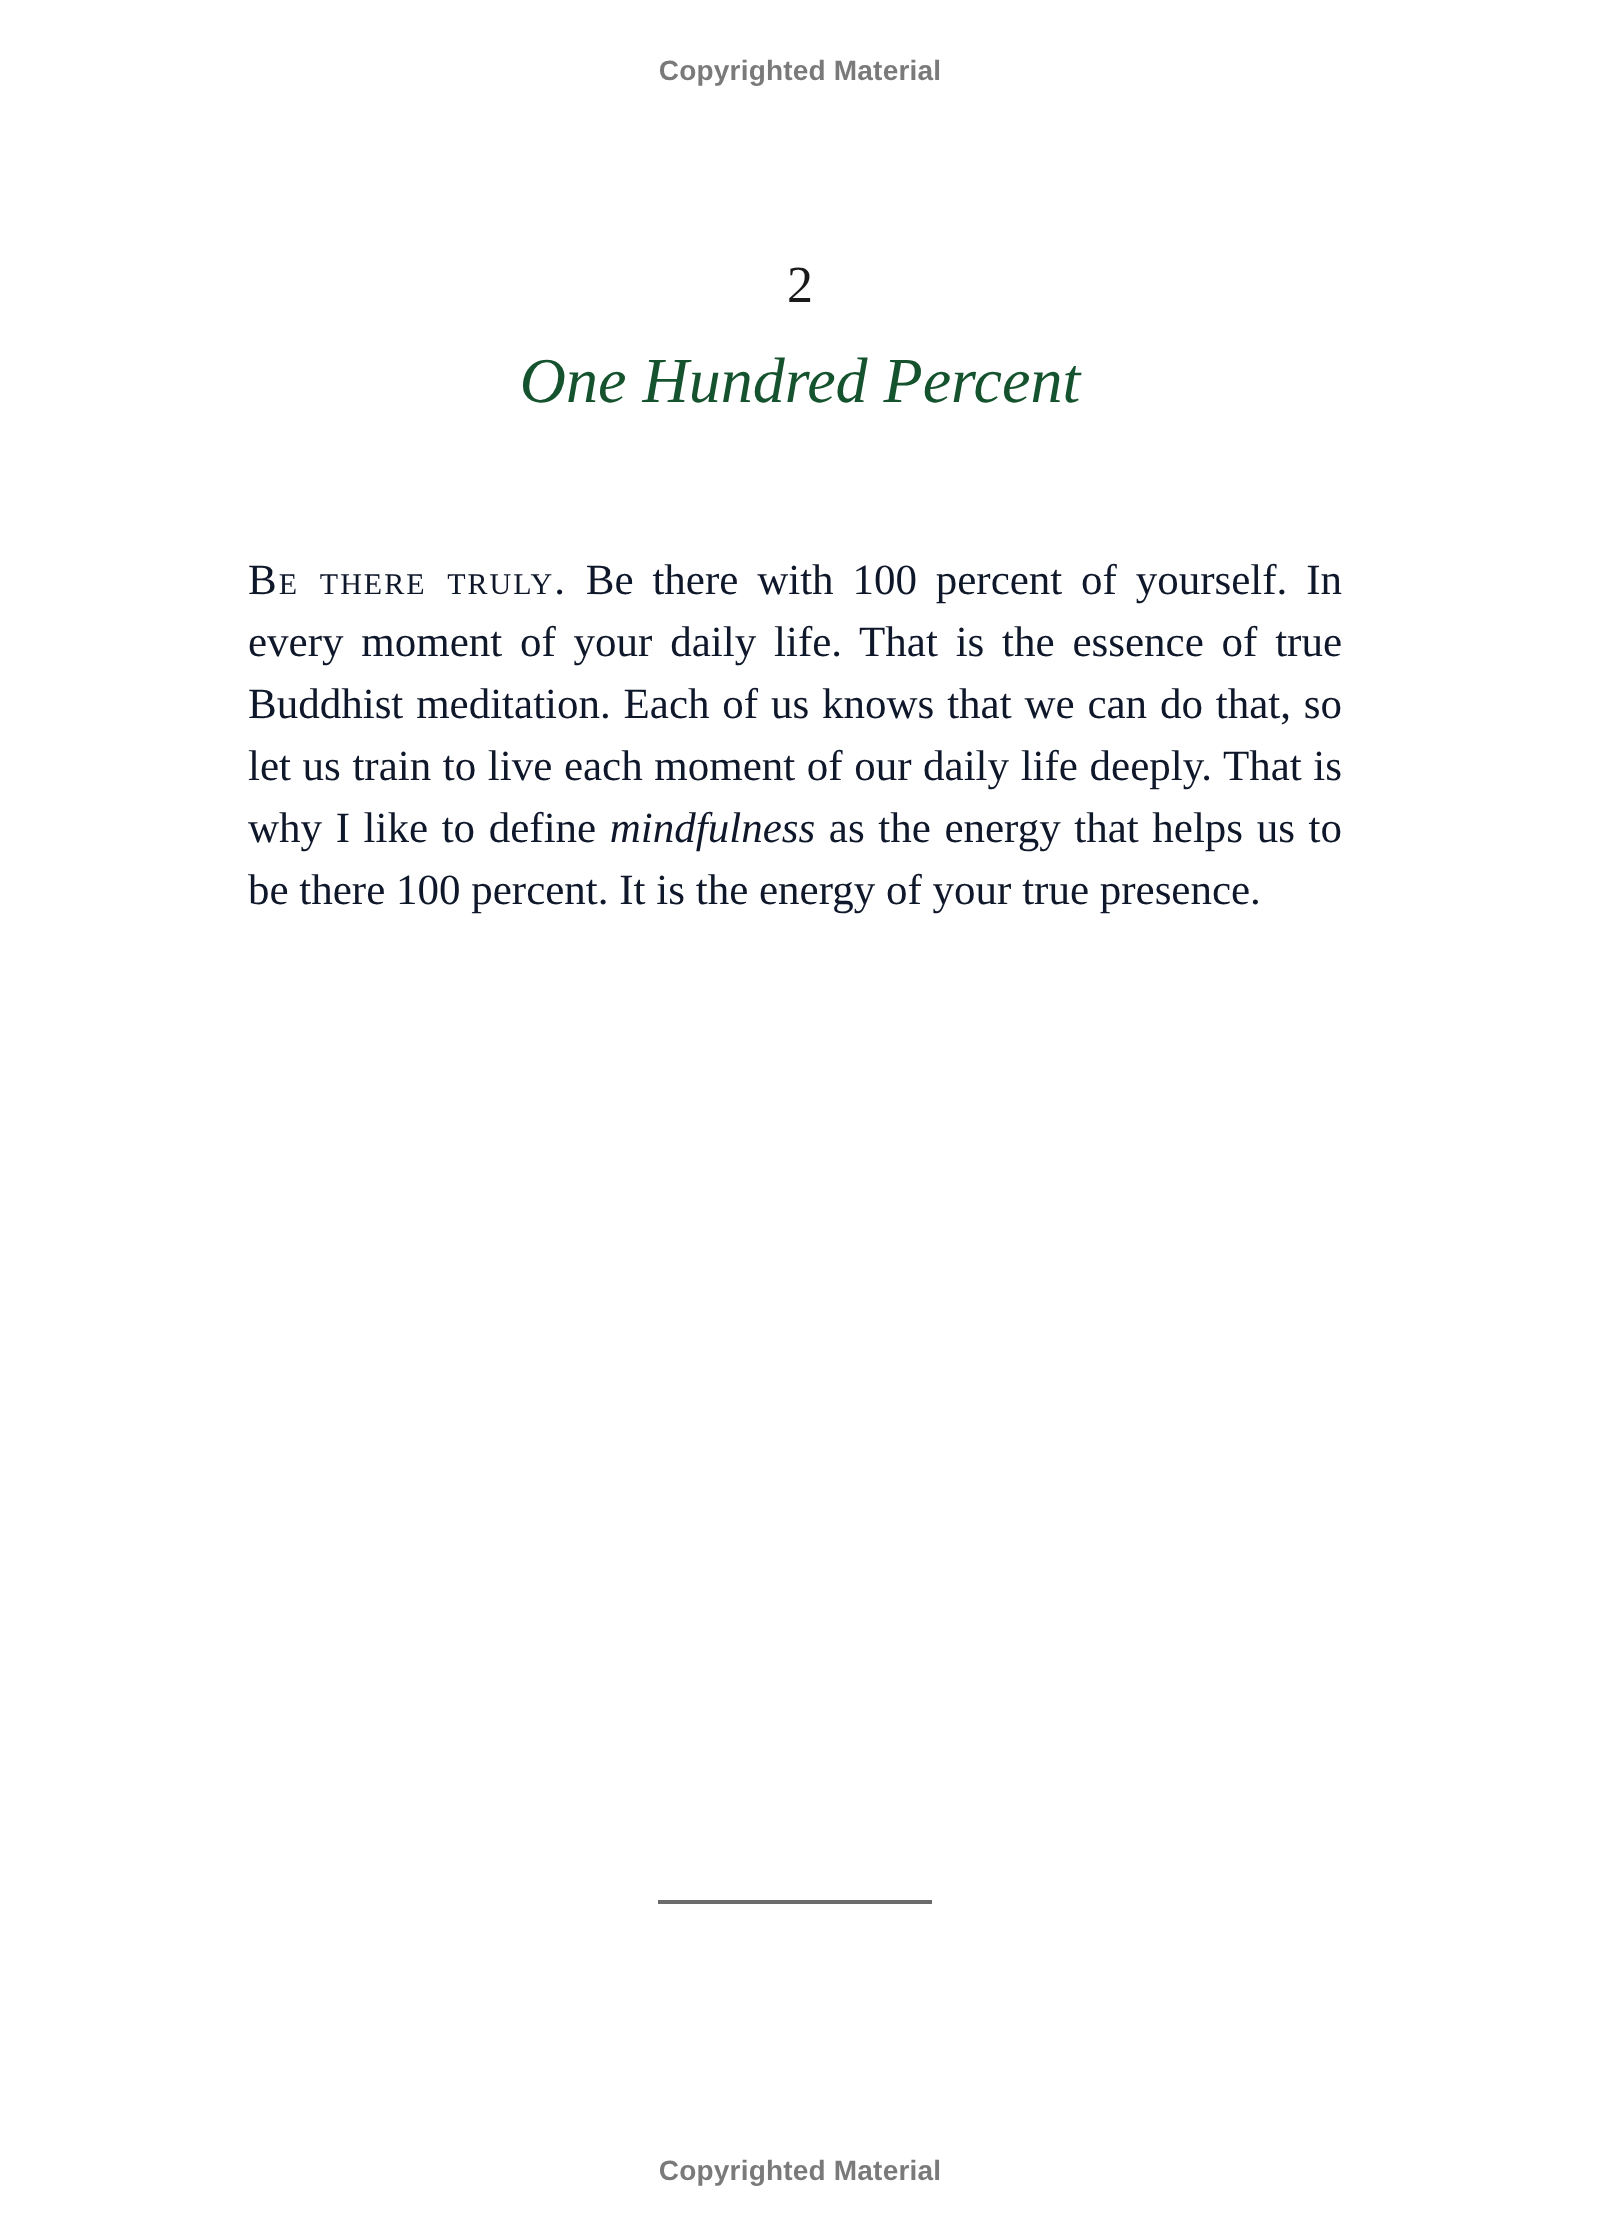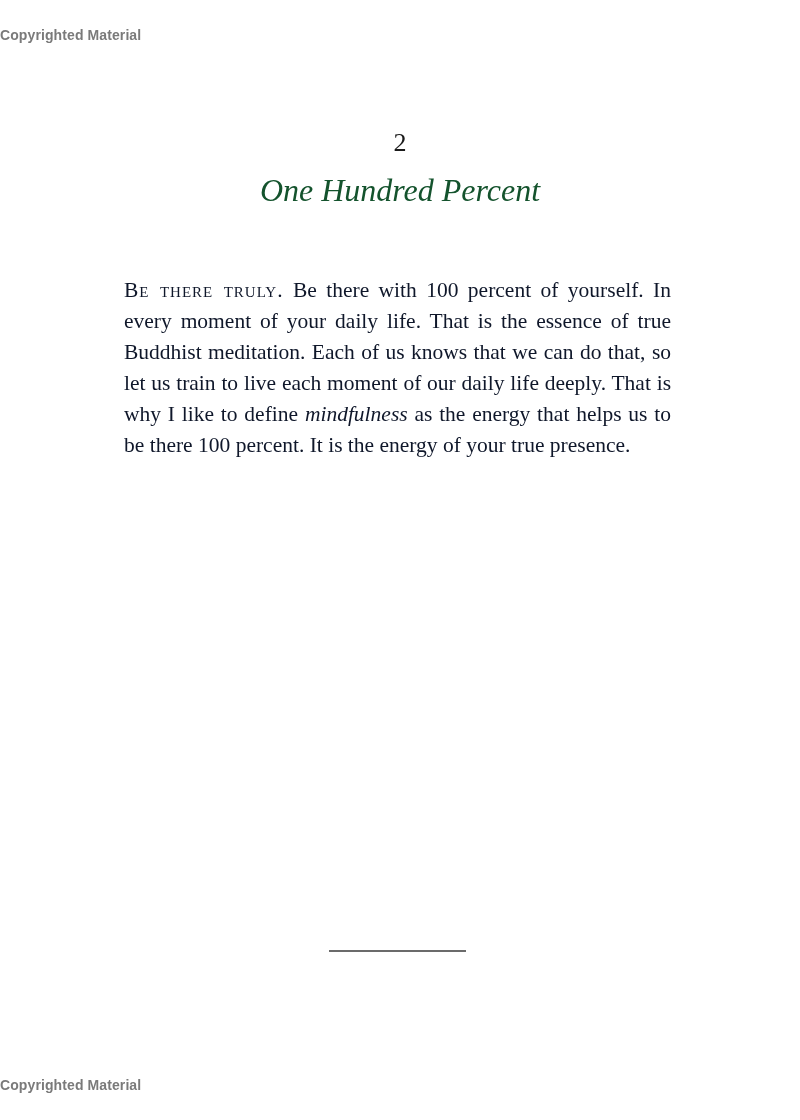--- a/index.html
+++ b/index.html
@@ -1,21 +1,21 @@
 <!DOCTYPE html>
 <html><head>
 <meta charset="utf-8">
 <style>
   html, body { margin: 0; padding: 0; }
   body {
     width: 800px; height: 1120px; background: #ffffff; position: relative; overflow: hidden;
     font-family: "DejaVu Serif", "Liberation Serif", serif; color: #1a1a1a;
   }
   .watermark {
-    position: absolute; left: 0; width: 800px; text-align: left;
+    position: absolute; left: 0; width: 800px; text-align: center;
     font-family: "Liberation Sans", sans-serif; font-weight: bold;
     font-size: 14px; color: #7a7a7a; letter-spacing: 0.1px;
   }
   .wm-top { top: 27px; }
   .wm-bottom { top: 1077px; }
   .chapter-num {
     position: absolute; top: 128px; left: 0; width: 800px; text-align: center;
     font-family: "Liberation Serif", serif; font-size: 26px; color: #1a1a1a;
   }
   .chapter-title {

